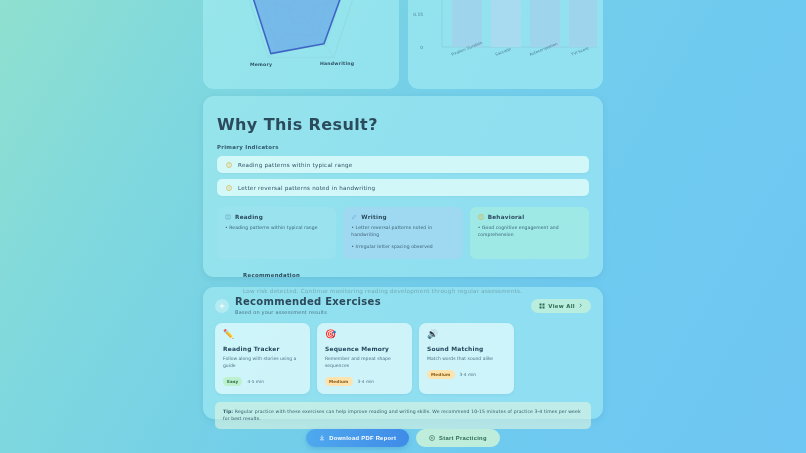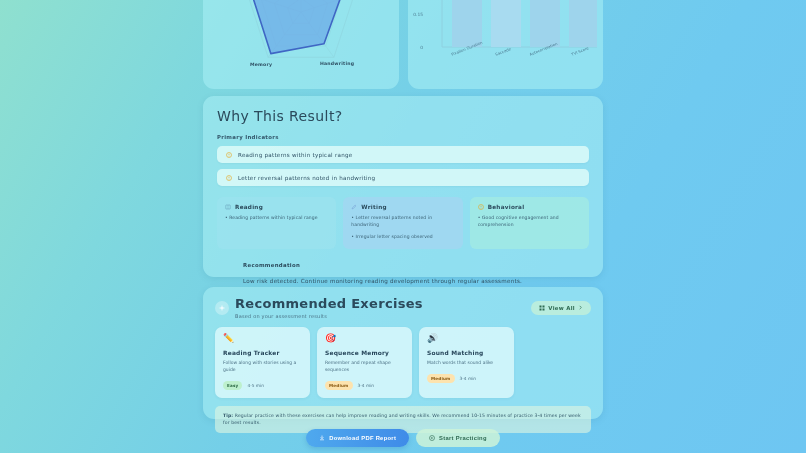--- a/index.html
+++ b/index.html
@@ -39,21 +39,21 @@
   
   .bar-svg { position:absolute; left:4px; top:0; }
   .bar-ytick { font-size: 4.4px; fill:#4d7c92; }
   .bar-xtick { font-size: 3.9px; fill:#4d7c92; }
 
   
   .why-card {
     position: absolute; left: 203px; top: 96px; width: 400px; height: 181px;
     padding: 12px 14px 0 14px;
   }
-  .why-title { font-size: 14px; font-weight: 400; color:#2b4a5c; letter-spacing:.4px; }
+  .why-title { font-size: 16px; font-weight: 700; color:#2b4a5c; letter-spacing:.4px;margin-top:7px; }
   .why-sub { font-size: 5.4px; font-weight: 700; color:#33576b; margin-top: 10px; letter-spacing:.3px;}
 
   .indicator {
     margin-top: 6px; height: 17px; border-radius: 5px;
     background: rgba(225,252,250,0.80);
     display:flex; align-items:center; gap:6px; padding: 0 9px;
     box-shadow: 0 1px 2px rgba(40,100,130,.06);
   }
   .ind-icon { width:6px; height:6px; flex:none; }
   .ind-text { font-size: 5.6px; color:#2f5265; letter-spacing:.25px; }
@@ -75,21 +75,21 @@
   .exer-card {
     position: absolute; left:203px; top:287px; width:400px; height:132px;
     padding: 9px 12px;
   }
   .exer-head { display:flex; align-items:center; }
   .exer-badge {
     width:14px; height:14px; border-radius:50%;
     background: rgba(255,255,255,0.30);
     display:flex; align-items:center; justify-content:center; margin-right:6px;
   }
-  .exer-title { font-size:13px; font-weight:700; color:#2b4a5c; letter-spacing:.3px;}
+  .exer-title { font-size:10px; font-weight:700; color:#2b4a5c; letter-spacing:.3px;}
   .exer-sub { font-size:5px; color:#4b7487; margin-top:2px; letter-spacing:.2px;}
   .view-all {
     margin-left:auto; display:flex; align-items:center; gap:3px;
     background: rgba(201,242,214,0.72); color:#2f6a52;
     font-size:5.4px; font-weight:700; padding:4px 8px; border-radius:9px;
     letter-spacing:.3px; cursor:pointer;
   }
 
   .exer-grid { display:flex; gap:7px; margin-top:8px; }
   .ex-item {

